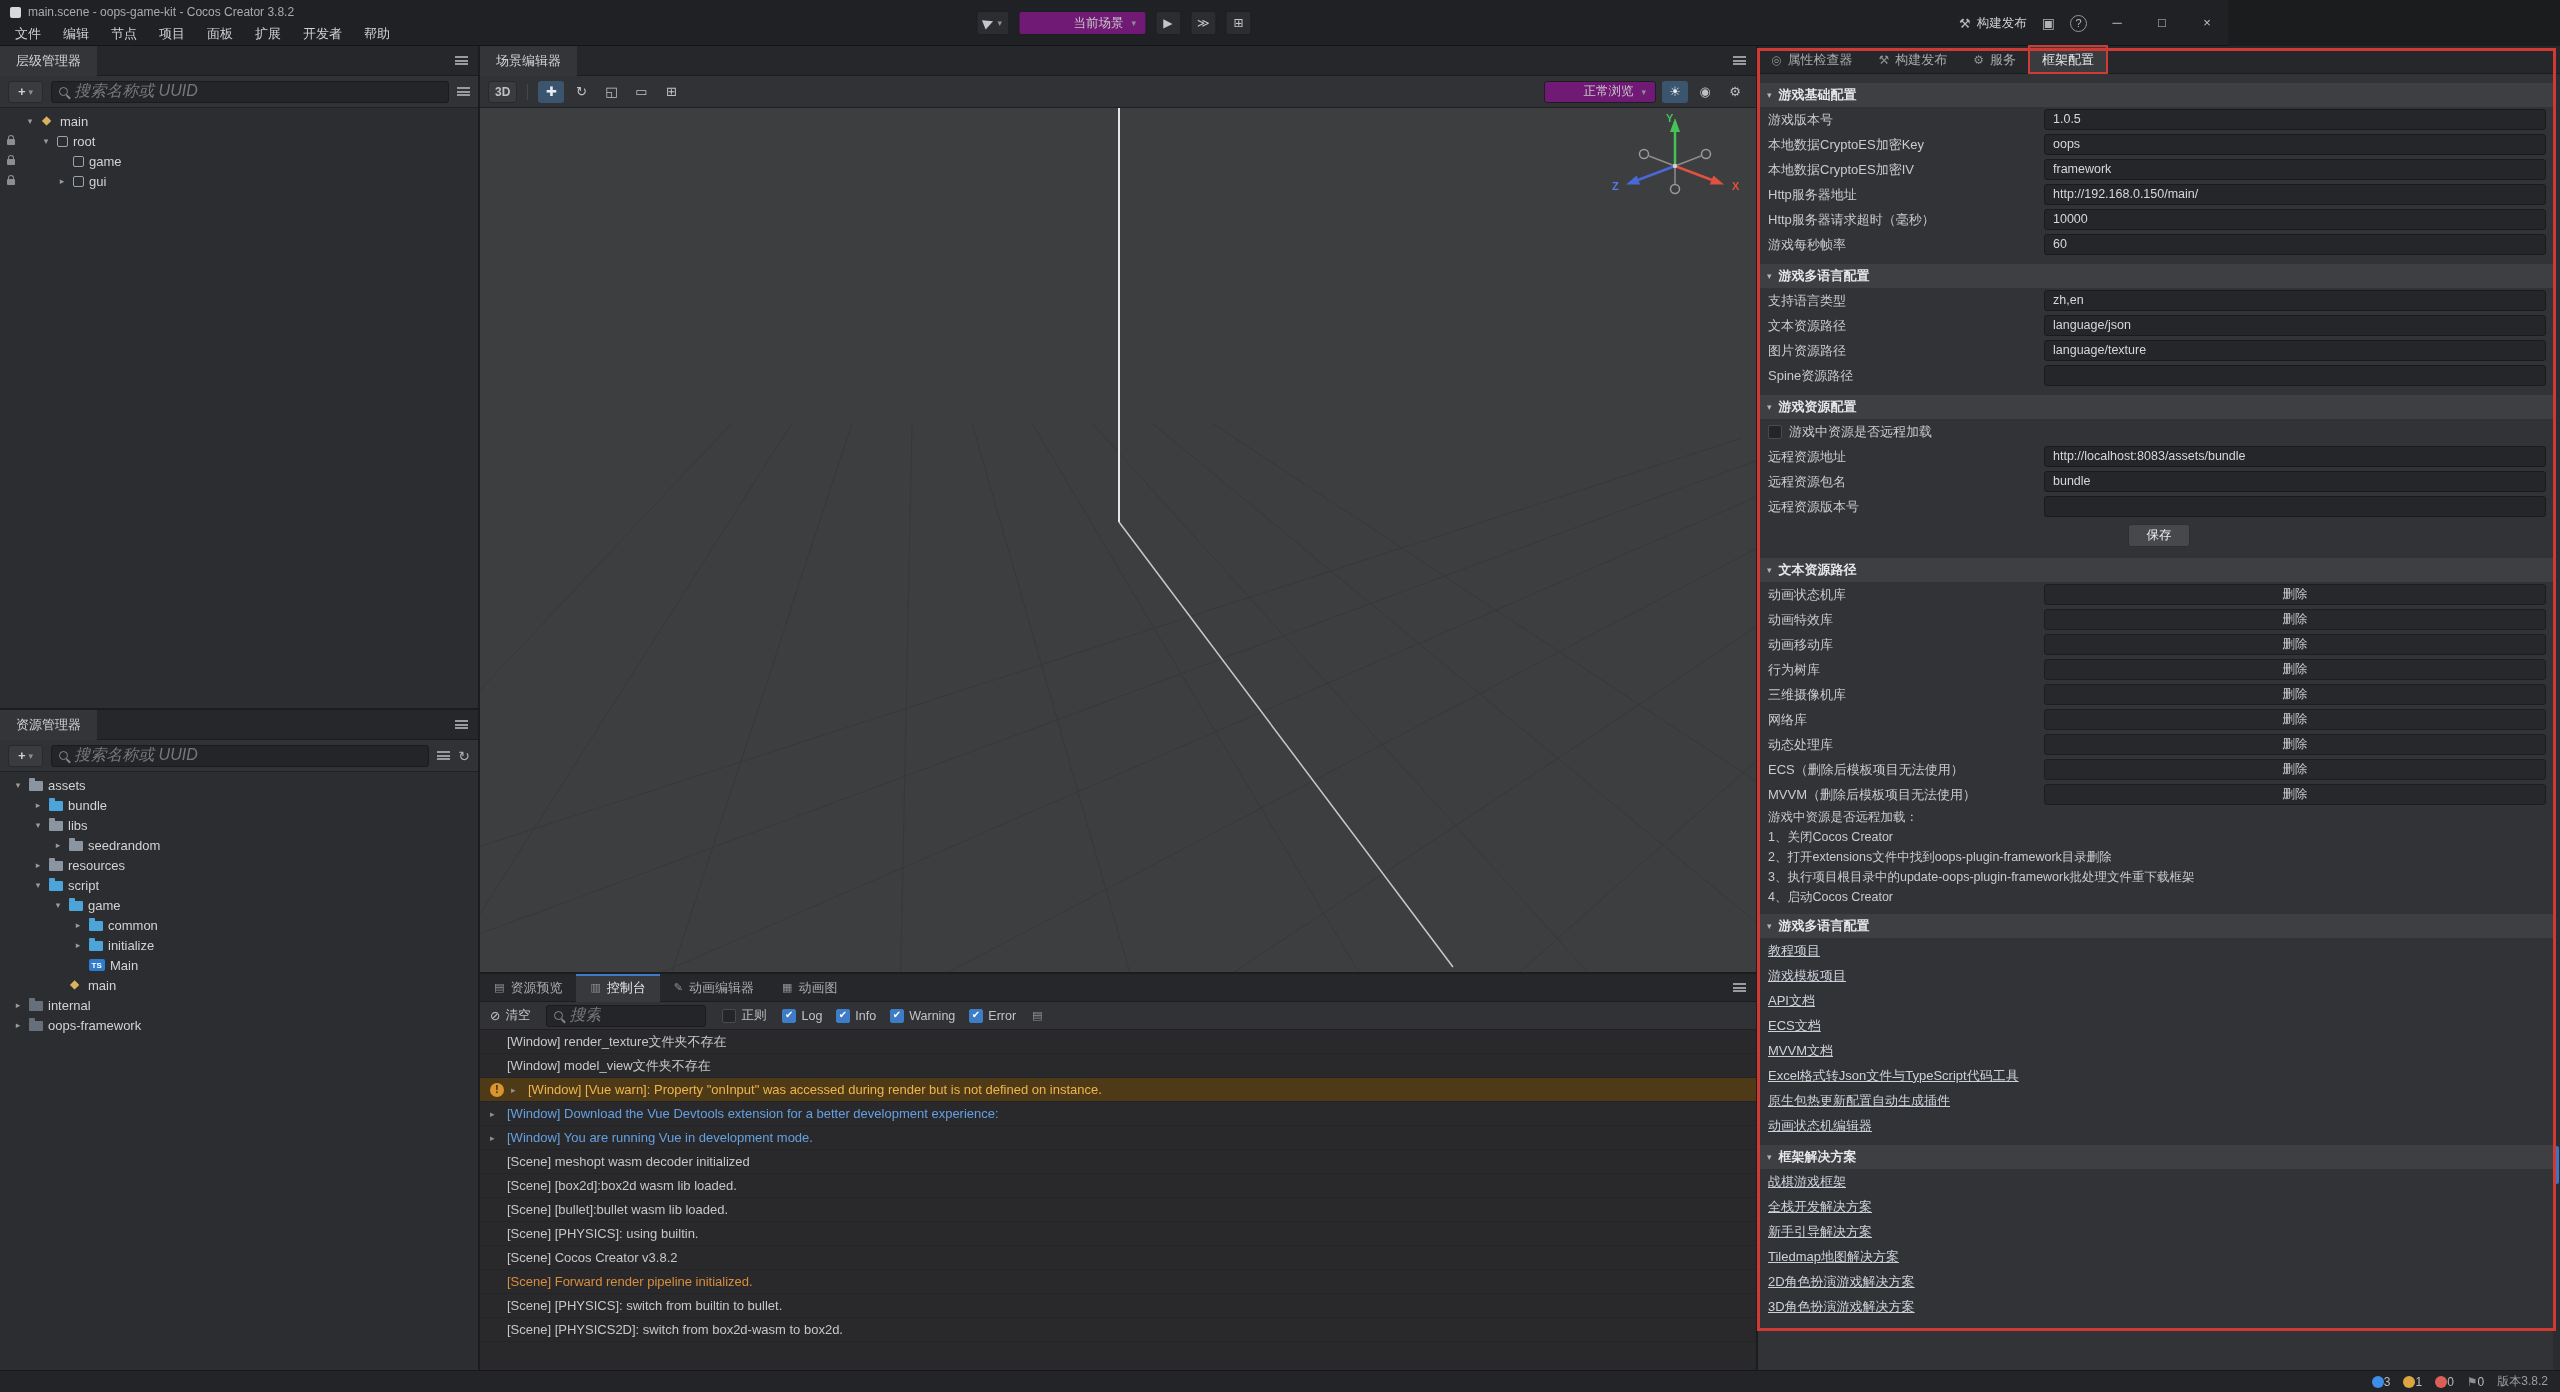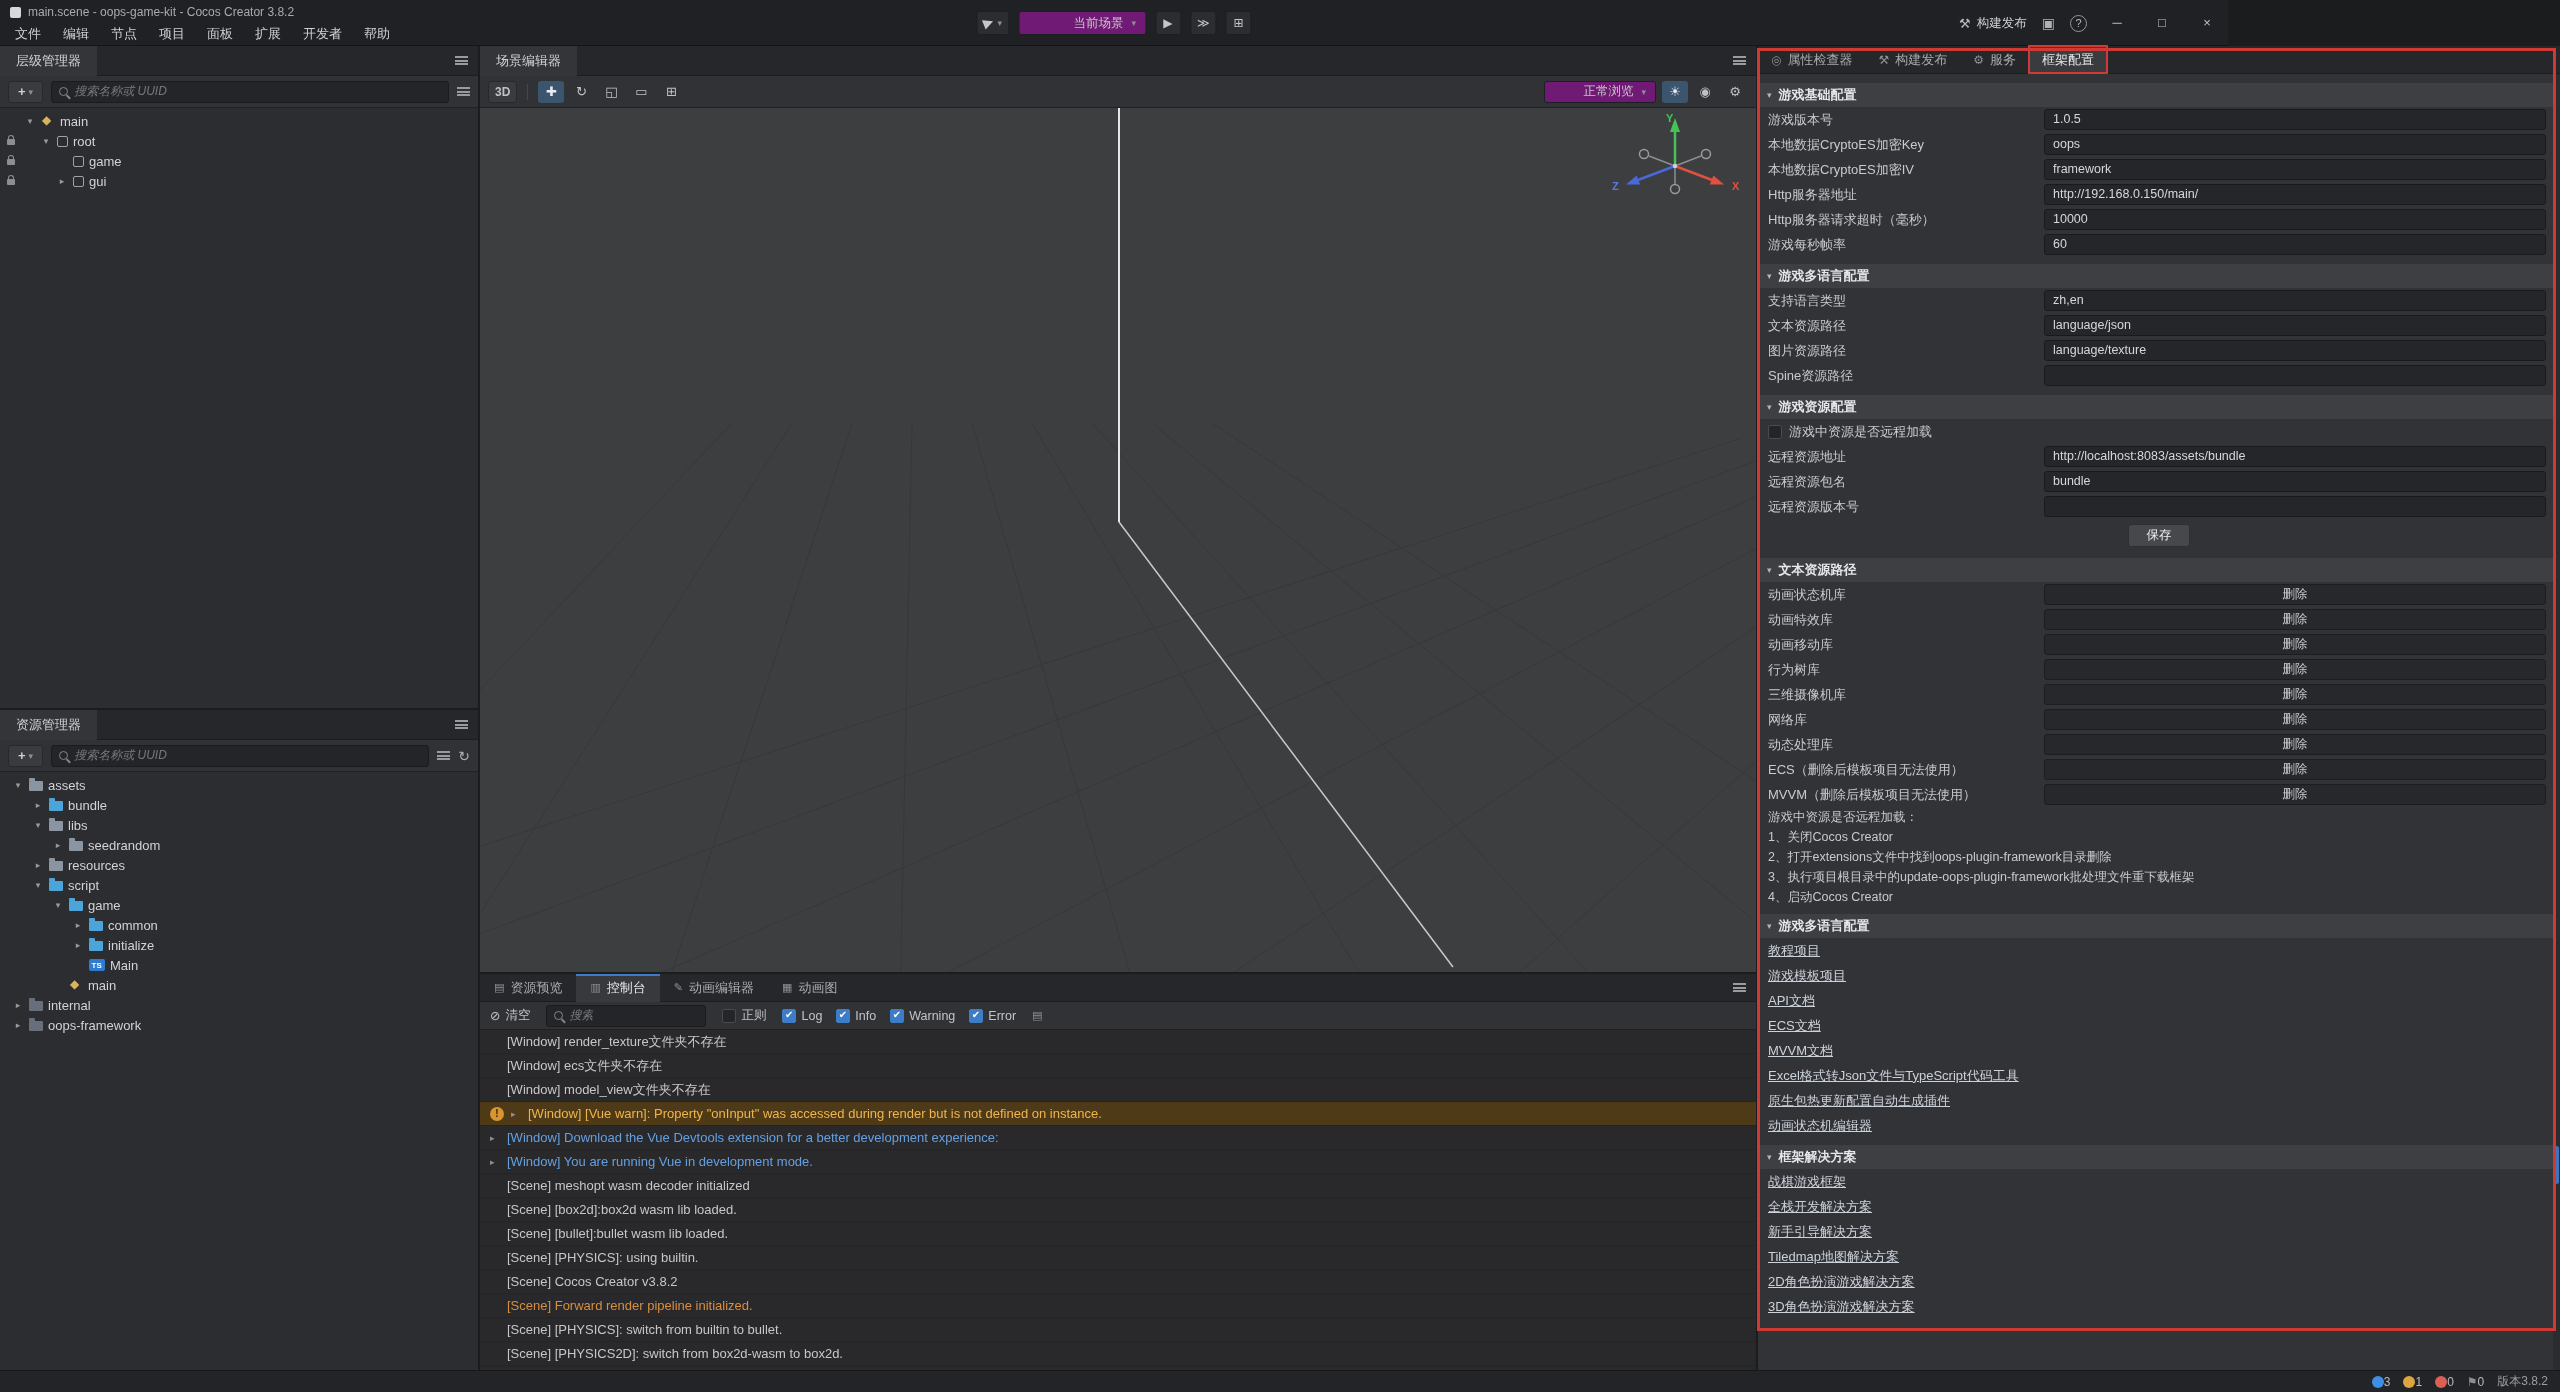--- a/index.html
+++ b/index.html
@@ -28,21 +28,21 @@
 
   
   .phd{height:30px;background:#26272a;display:flex;align-items:center;justify-content:space-between;padding-right:10px;border-bottom:1px solid #1c1d1f}
   .ptab{height:30px;display:inline-flex;align-items:center;background:#333539;color:#d2d3d5;font-size:13px;padding:0 16px}
   .icon-menu{display:inline-block;width:13px;height:9px;border-top:2px solid #9b9b9b;border-bottom:2px solid #9b9b9b;background:linear-gradient(#9b9b9b,#9b9b9b) center/100% 2px no-repeat;cursor:pointer;flex:none}
   .ptools{height:32px;background:#313236;display:flex;align-items:center;gap:8px;padding:0 8px;border-bottom:1px solid #202124}
   .btn-sm{display:inline-flex;align-items:center;gap:3px;background:#3a3b3f;border:1px solid #28292c;border-radius:3px;height:22px;padding:0 9px;color:#cfd0d2;cursor:pointer;font-size:13px}
   .search{display:flex;align-items:center;gap:6px;background:#242528;border:1px solid #1a1b1d;border-radius:3px;height:22px;padding:0 7px;flex:1;cursor:text}
   .icon-search{position:relative;width:9px;height:9px;border:1.5px solid #85868a;border-radius:50%;flex:none}
   .icon-search::after{content:"";position:absolute;width:5px;height:1.5px;background:#85868a;transform:rotate(45deg);right:-4px;bottom:-2px}
-  .ph{color:#77787c;font-style:italic;font-size:12px;white-space:nowrap;overflow:hidden}
+  .ph{color:#77787c;font-style:italic;font-size:16px;white-space:nowrap;overflow:hidden}
 
   
   #hierarchy{position:absolute;left:0;top:46px;width:478px;height:662px;background:#2c2d30}
   #assets{position:absolute;left:0;top:710px;width:478px;height:660px;background:#2c2d30}
   .tree{padding-top:3px;overflow:hidden}
   .trw{position:relative;height:20px;display:flex;align-items:center;gap:5px;cursor:pointer}
   .arr{width:12px;font-size:9px;color:#9a9b9e;text-align:center;flex:none}
   .lbl{font-size:13px;color:#d2d3d5;white-space:nowrap}
   .h0{padding-left:24px}.h1{padding-left:40px}.h2{padding-left:56px}
   .a0{padding-left:12px}.a1{padding-left:32px}.a2{padding-left:52px}.a3{padding-left:72px}
@@ -466,25 +466,20 @@
       <span class="cticon">▤</span>
     </div>
     <div class="clog">
 
         <div class="lrow">
 
           <span class="larr"></span>
           <span class="ltxt">[Window] render_texture文件夹不存在</span>
         </div>
 
-        <div class="lrow">
-
-          <span class="larr"></span>
-          <span class="ltxt">[Window] ecs文件夹不存在</span>
-        </div>
 
         <div class="lrow">
 
           <span class="larr"></span>
           <span class="ltxt">[Window] model_view文件夹不存在</span>
         </div>
 
         <div class="lrow warn">
           <span class="mark warn"></span>
           <span class="larr">▸</span>

